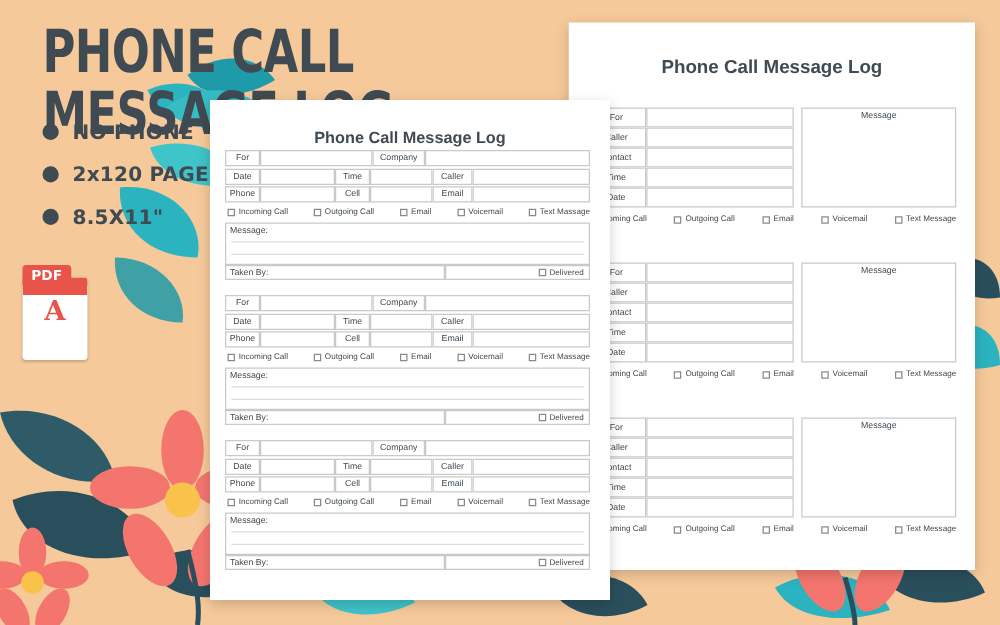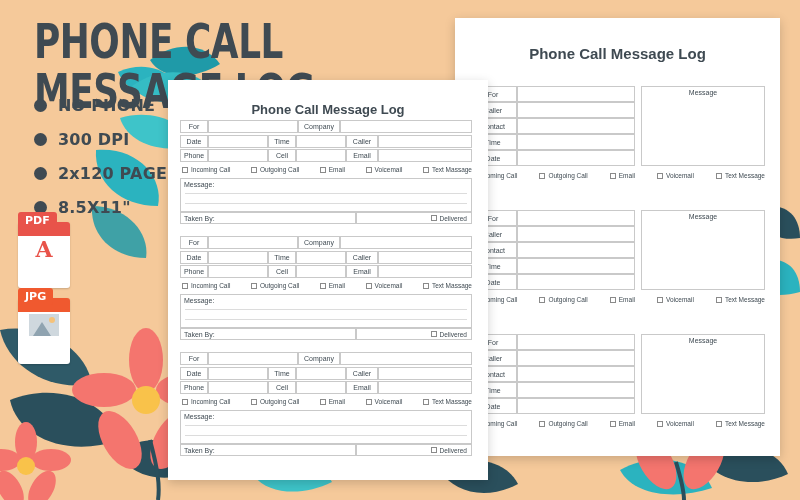--- a/index.html
+++ b/index.html
@@ -174,45 +174,34 @@
 
   <div class="headline">PHONE CALL MESSAGE LOG</div>
 
   <div class="bullets">
     <div class="bullet">
       <div class="dot"></div>
       <span>NO PHONE</span>
     </div>
     <div class="bullet">
       <div class="dot"></div>
-      <span>300 DPI</span>
-    </div>
-    <div class="bullet">
-      <div class="dot"></div>
       <span>2x120 PAGES</span>
     </div>
     <div class="bullet">
       <div class="dot"></div>
       <span>8.5X11"</span>
     </div>
   </div>
 
   <div class="badges">
     <div class="badge b-pdf">
       <div class="sheet"></div>
       <div class="tag">PDF</div>
       <div class="inner">
           <span class="pdfglyph">A</span>
-        </div>
-    </div>
-    <div class="badge b-jpg">
-      <div class="sheet"></div>
-      <div class="tag">JPG</div>
-      <div class="inner">
-          <div class="jpgglyph"></div>
         </div>
     </div>
   </div>
 
   <div class="sheetpage" id="page-back">
     <div class="page-title">Phone Call Message Log</div>
     <div id="back-blocks">
         <div class="blk" style="left: 14px; top: 68px; width: 296px; position: absolute; height: 100px;">
           <div style="position:absolute;left:0;top:0;">
             <div class="row">

